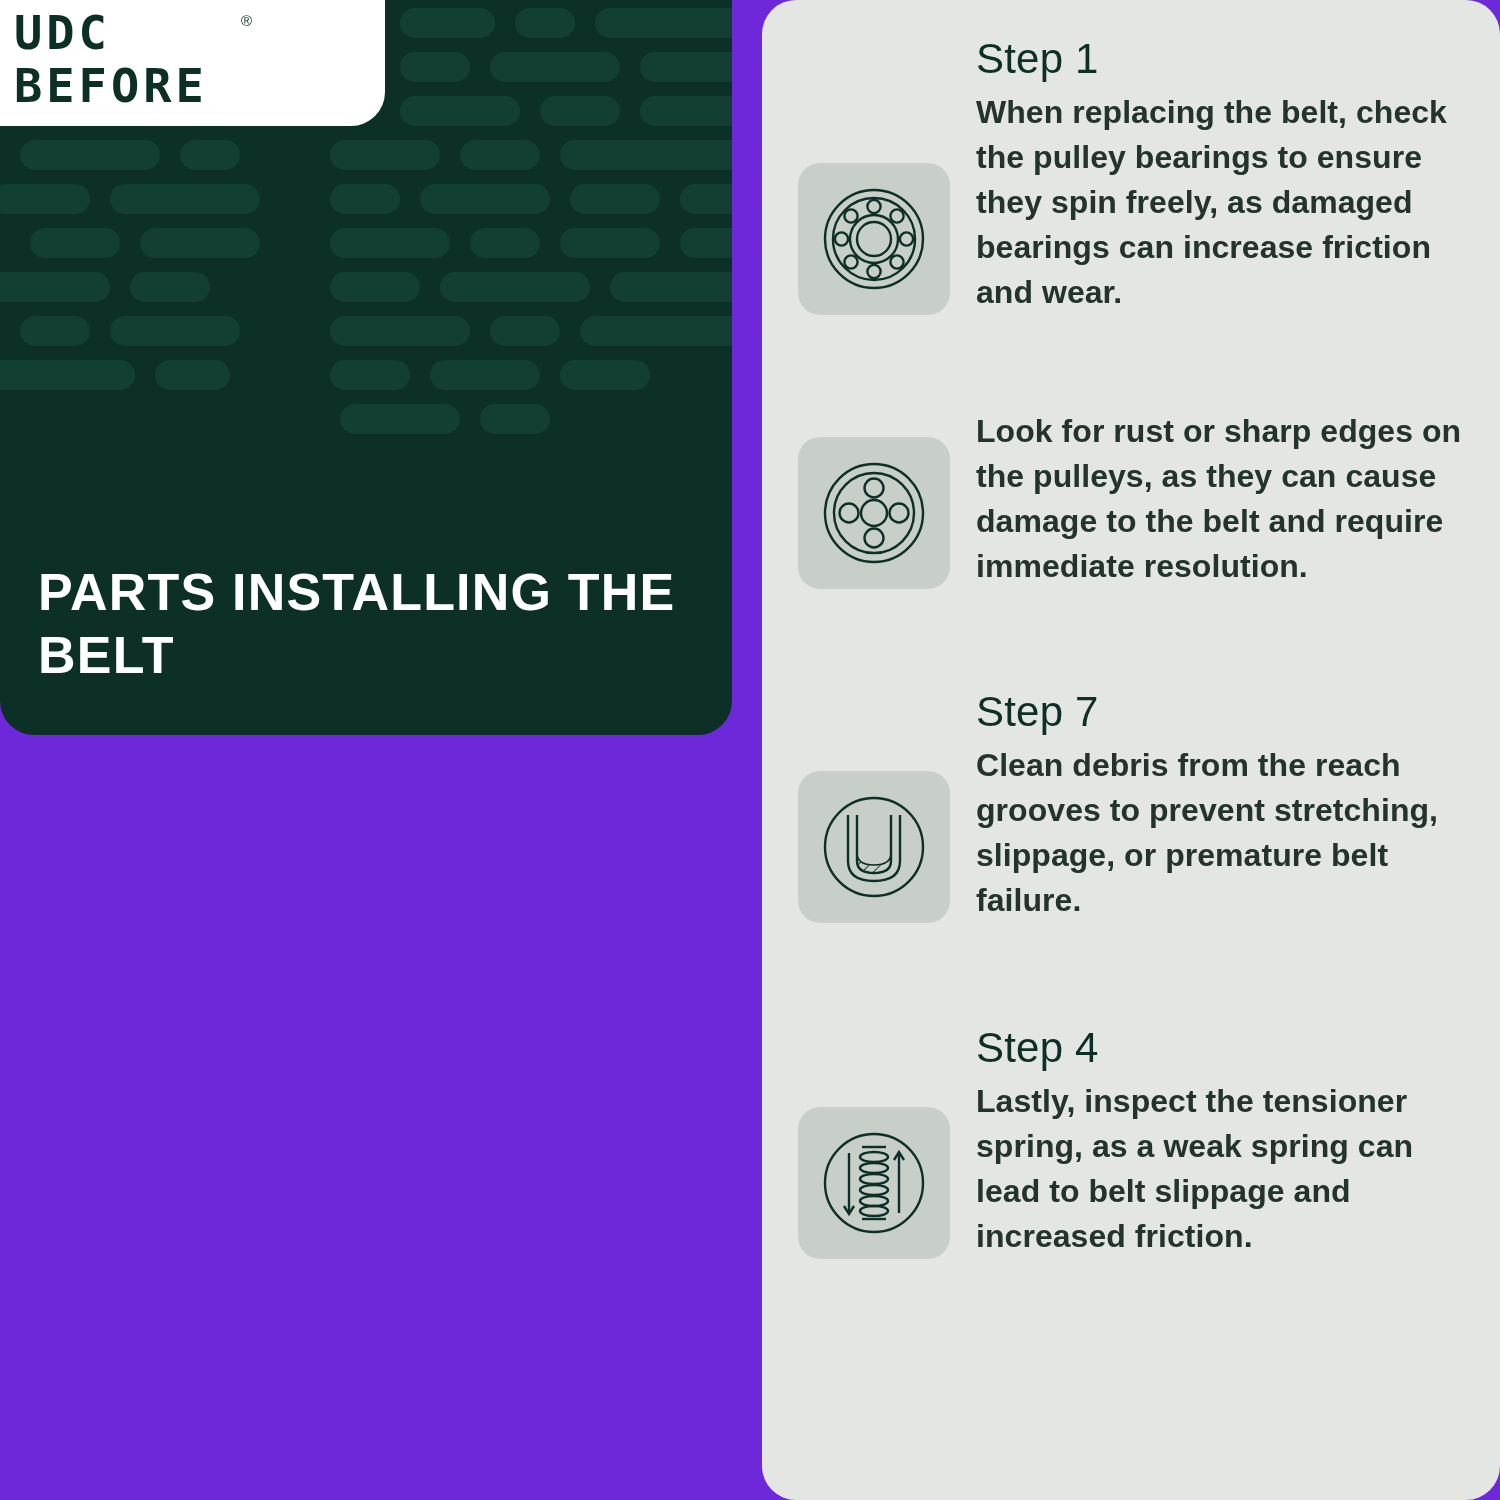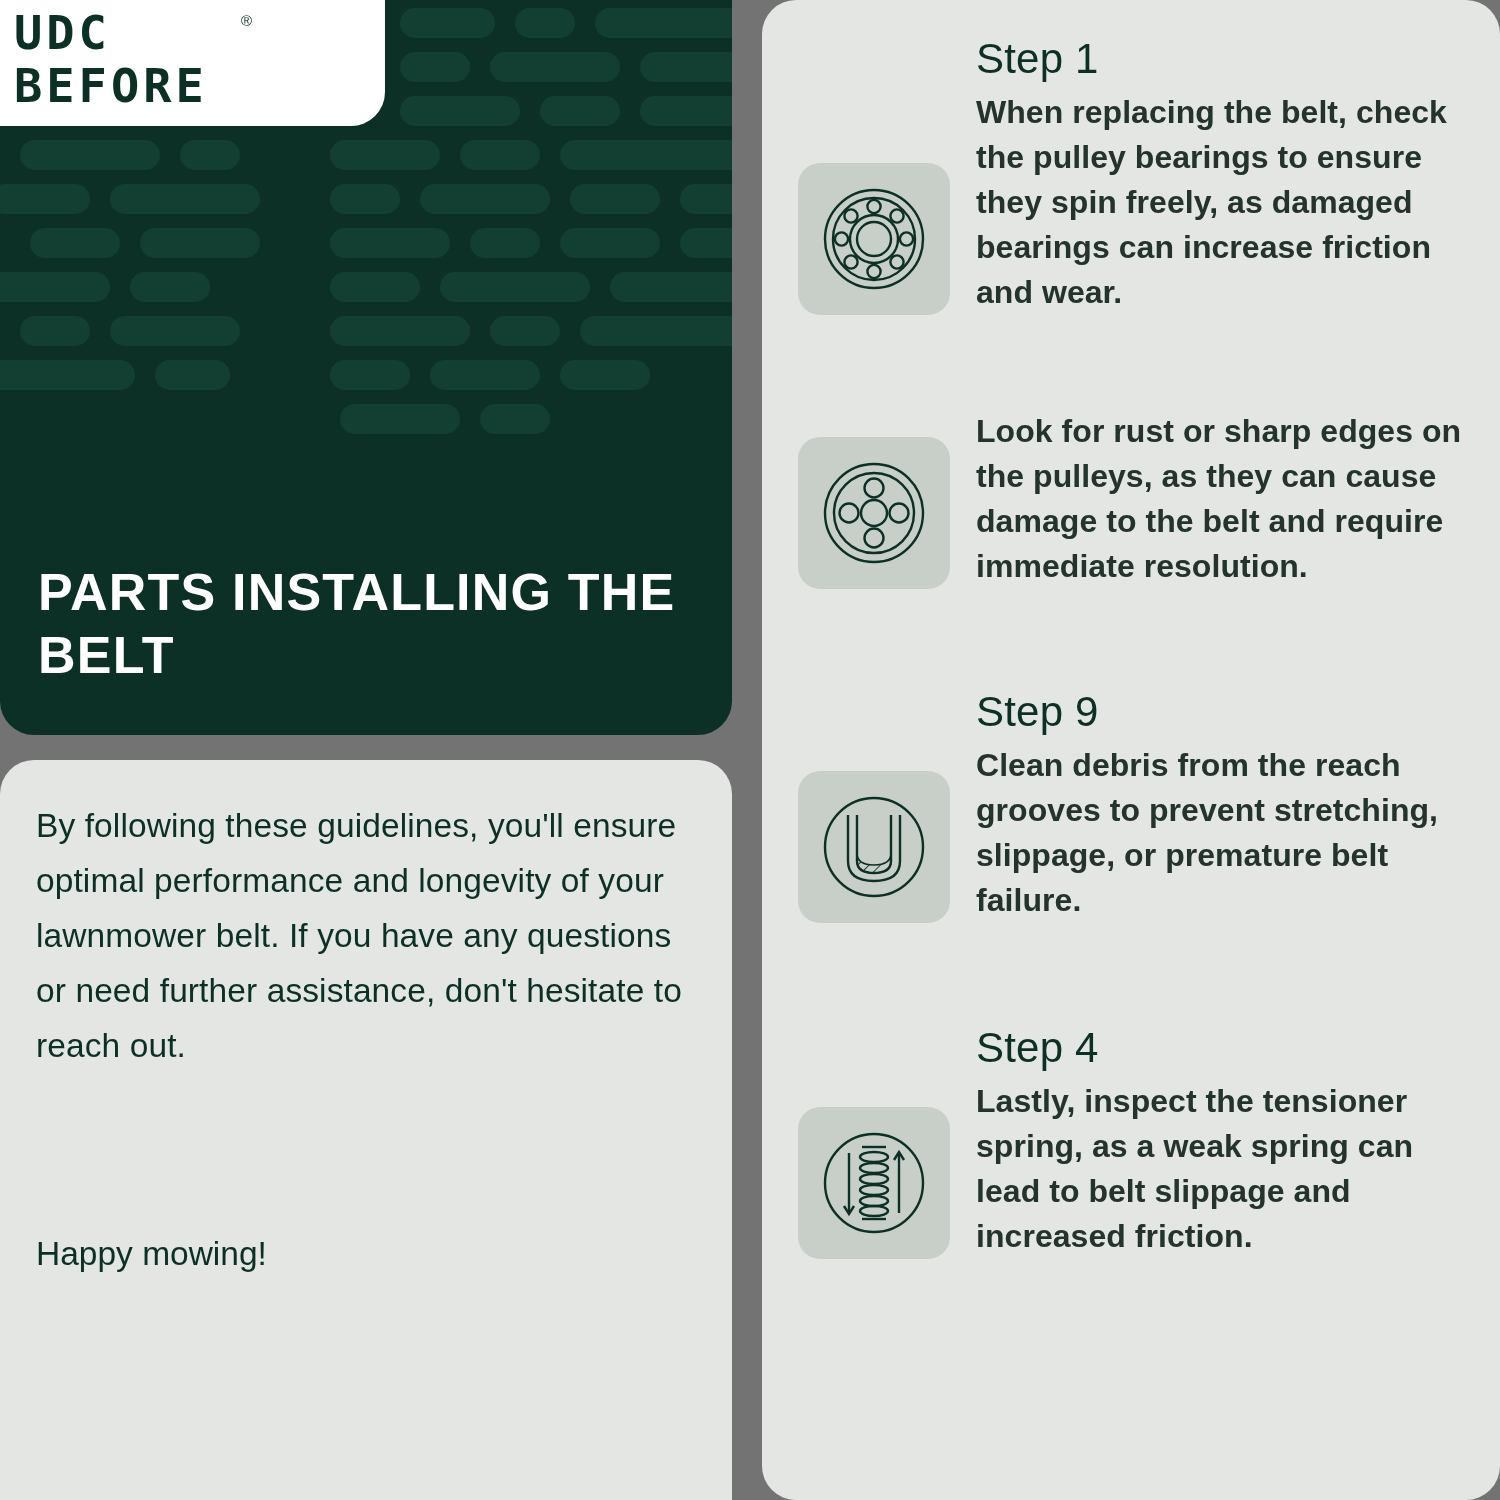--- a/index.html
+++ b/index.html
@@ -5,21 +5,21 @@
   * { box-sizing: border-box; margin: 0; padding: 0; }
   html, body {
     width: 1500px; height: 1500px;
     background: #ffffff;
     font-family: "Liberation Sans", sans-serif;
     overflow: hidden;
   }
   .page {
     position: relative;
     width: 1500px; height: 1500px;
-    background: #737373;
+    background: #6d28d9;
   }
 
   
   .left-col {
     position: absolute;
     left: 0; top: 0;
     width: 732px; height: 1500px;
   }
 
   .hero {
@@ -233,24 +233,20 @@
         <div class="logo">
           <div class="logo-line">UDC</div>
           <div class="logo-line">BEFORE</div>
           <div class="logo-reg">®</div>
         </div>
       </div>
 
       <div class="hero-title">PARTS INSTALLING THE BELT</div>
     </div>
 
-    <div class="note-card">
-      <div class="note-body">By following these guidelines, you'll ensure optimal performance and longevity of your lawnmower belt. If you have any questions or need further assistance, don't hesitate to reach out.</div>
-      <div class="note-happy">Happy mowing!</div>
-    </div>
   </div>
 
   <div class="right-col">
     <div class="steps">
 
       <div class="step step-1">
         <div class="icon-box">
           <svg width="112" height="112" viewBox="0 0 112 112">
             <g fill="none" stroke="#0d3026" stroke-width="2.4">
               <circle cx="56" cy="56" r="49"></circle>
@@ -305,21 +301,21 @@
             </defs>
             <g fill="none" stroke="#0d3026" stroke-width="2.4">
               <circle cx="56" cy="56" r="49"></circle>
               <path d="M30 24 L30 70 Q30 90 56 90 Q82 90 82 70 L82 24"></path>
               <path d="M39 24 L39 70 Q39 82 56 82 Q73 82 73 70 L73 24"></path>
             </g>
             <path d="M39 62 Q39 74 56 74 Q73 74 73 62 L73 70 Q73 82 56 82 Q39 82 39 70 Z" fill="url(#hatch)" stroke="#0d3026" stroke-width="1.6"></path>
           </svg>
         </div>
         <div class="step-text">
-          <div class="step-title">Step 9</div>
+          <div class="step-title">Step 7</div>
           <div class="step-desc">Clean debris from the reach grooves to prevent stretching, slippage, or premature belt failure.</div>
         </div>
       </div>
 
       <div class="step step-4">
         <div class="icon-box">
           <svg width="112" height="112" viewBox="0 0 112 112">
             <g fill="none" stroke="#0d3026" stroke-width="2.4">
               <circle cx="56" cy="56" r="49"></circle>
               <line x1="44" y1="20" x2="68" y2="20"></line>

